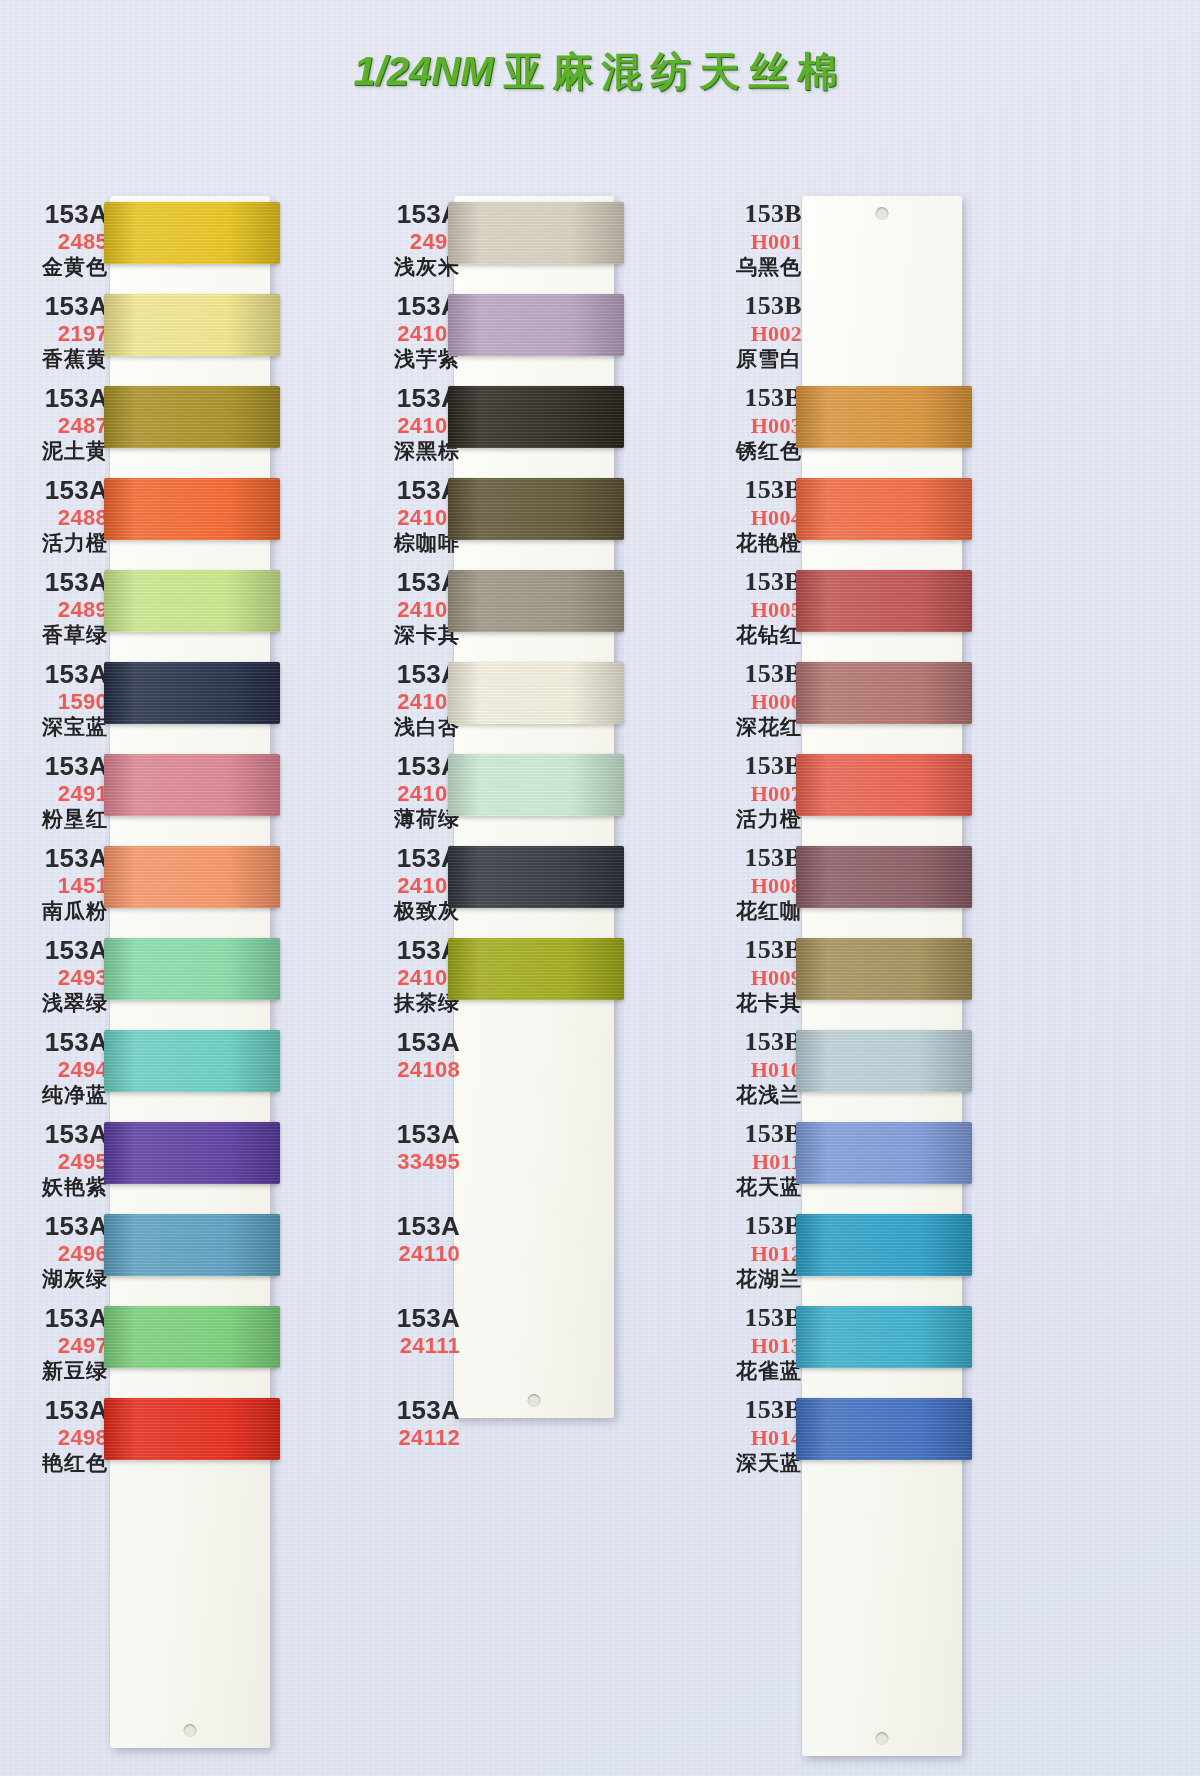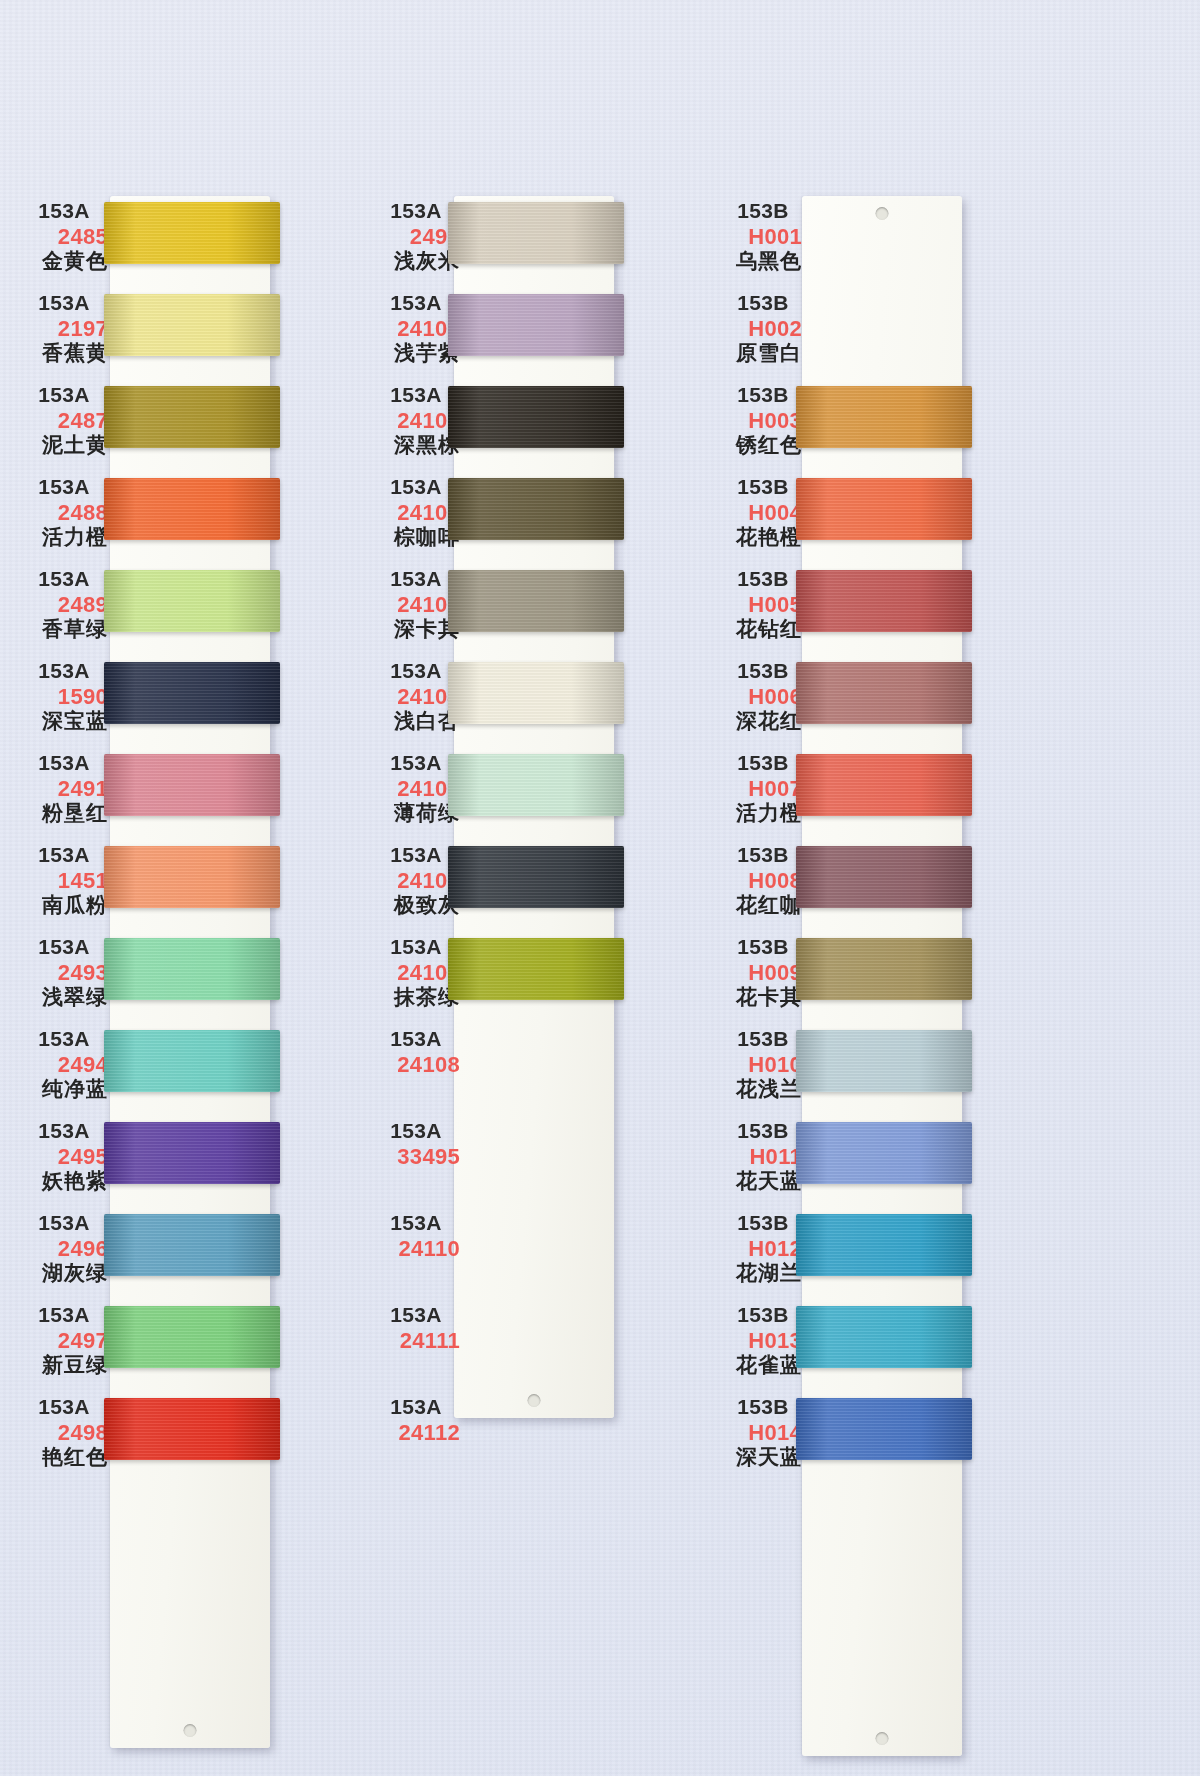--- a/index.html
+++ b/index.html
@@ -61,22 +61,22 @@
   .card .hole.top{ top:11px; }
   .card .hole.bot{ bottom:11px; }
 
   .rows{ position:relative; z-index:2; }
   .row{ position:relative; height:92px; }
 
   .labels{
     position:absolute; left:0; top:4px; width:88px;
     text-align:right; line-height:1.08;
   }
-  .col-2 .labels{ width:78px; }
-  .lab{ font-size:21px; font-weight:bold; color:#2b2b2b; letter-spacing:.3px;text-align:center;}
+  .col-2 .labels{ width:78px;font-family:Liberation Serif, serif; }
+  .lab{ font-size:26px; font-weight:bold; color:#2b2b2b; letter-spacing:.3px;}
   .code{ font-size:22px; font-weight:bold; color:#ef5a55; letter-spacing:.3px; margin-top:2px;}
   .cname{ font-size:21px; font-weight:bold; color:#242424; letter-spacing:1px; margin-top:2px;}
 
   .swatch{
     position:absolute; top:6px;
     height:62px; width:176px;
     border-radius:2px;
     box-shadow: 0 2px 4px rgba(0,0,0,.22);
   }
   .col-0 .swatch{ left:84px; }
@@ -94,20 +94,23 @@
     background: linear-gradient(90deg, rgba(0,0,0,.16) 0%, rgba(255,255,255,.12) 18%,
                 rgba(255,255,255,.05) 70%, rgba(0,0,0,.18) 100%);
   }
 </style>
 </head>
 <body>
 
 <div class="paper-noise"></div>
 
 <header>
+  <div class="title">
+    <span class="nm">1/24NM</span><span class="cn">亚麻混纺天丝棉</span>
+  </div>
 </header>
 
 <div class="board">
   <div class="column col-0">
     <div class="card">
       <div class="hole top"></div>
       <div class="hole bot"></div>
     </div>
     <div class="rows">
         <div class="row">

